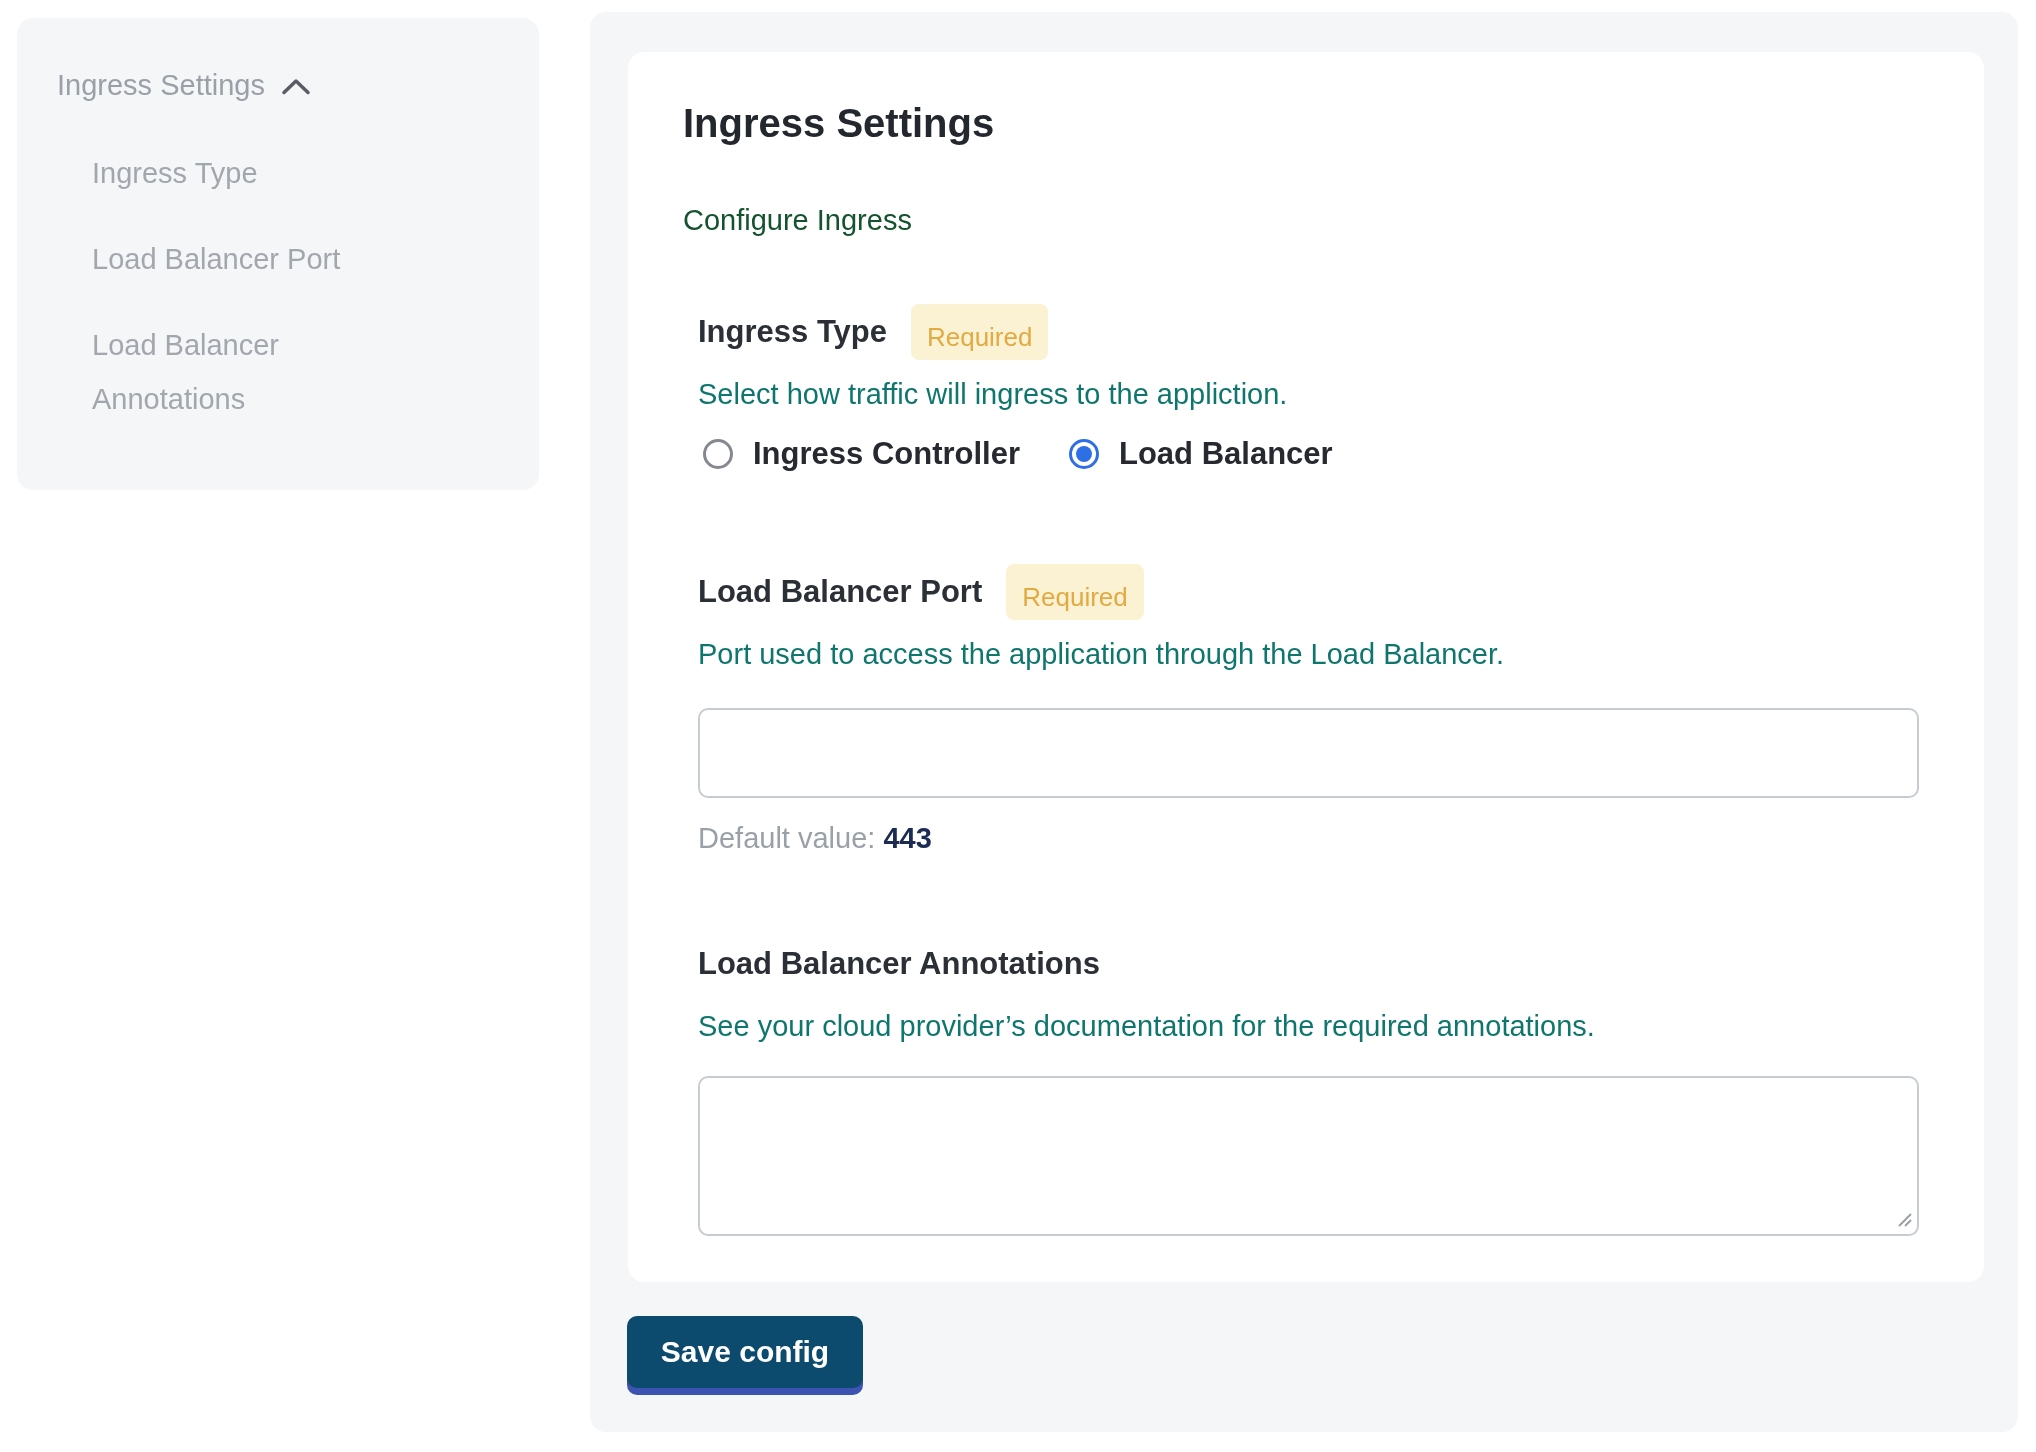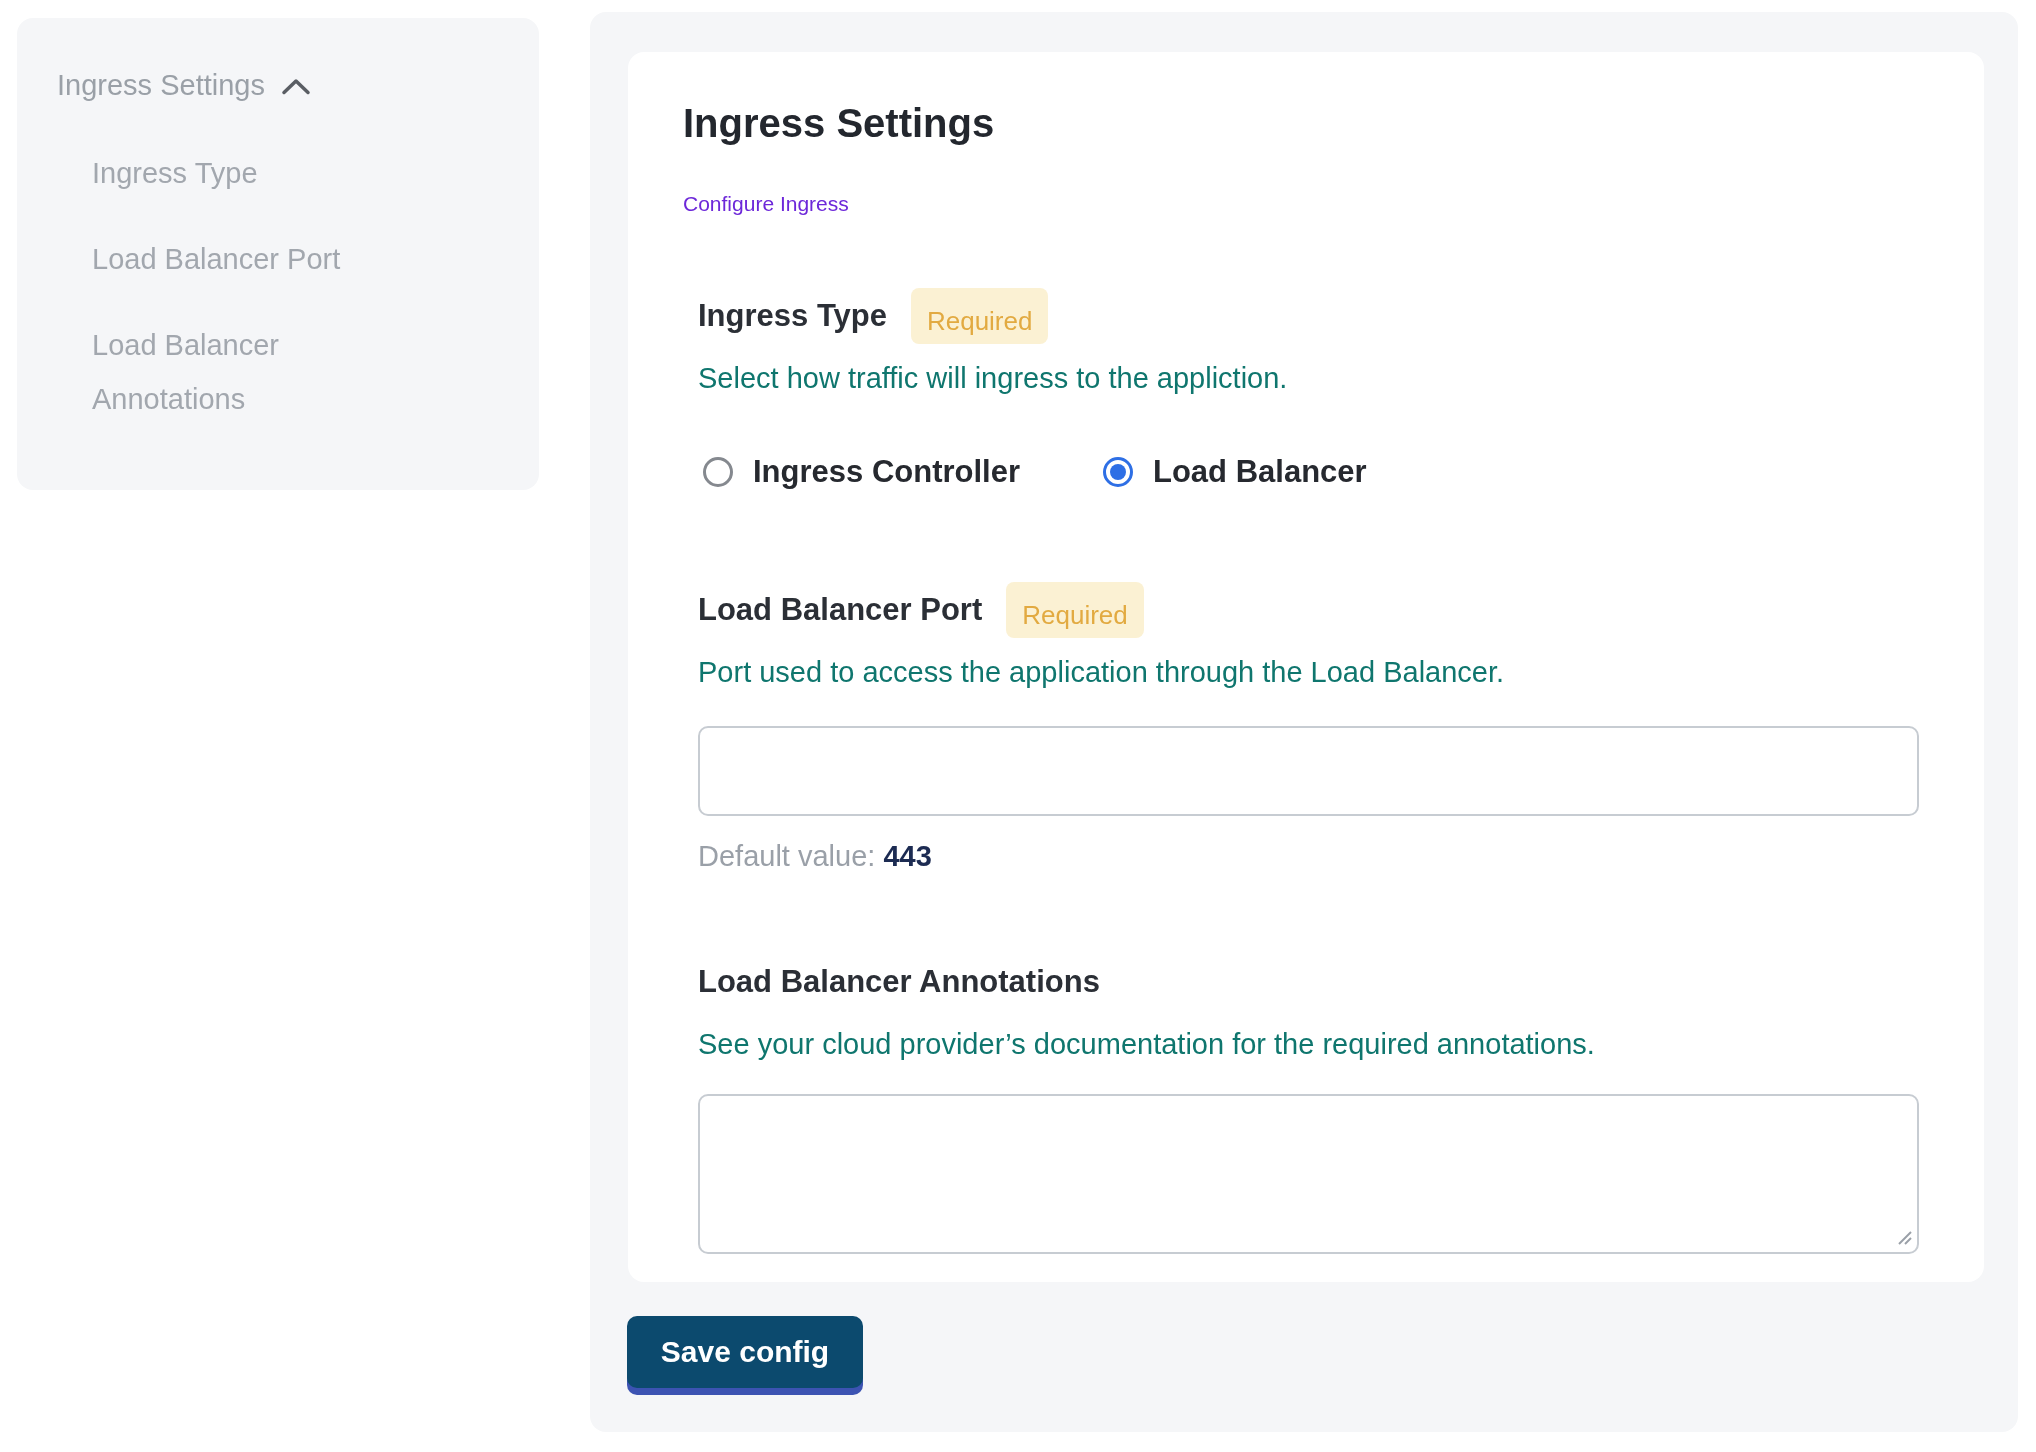--- a/index.html
+++ b/index.html
@@ -17,32 +17,32 @@
   .nav-item { font-size:29px; color:#a2a7ae; line-height:54px; margin-bottom:32px;
     max-width:340px; cursor:pointer; }
 
   
   .panel { position:absolute; left:590px; top:12px; width:1428px; height:1420px;
     background:#f5f6f8; border-radius:16px; }
   .card { position:absolute; left:38px; top:40px; width:1356px; height:1230px;
     background:#ffffff; border-radius:16px; padding:48px 65px 0 55px; }
 
   .card h1 { font-size:40px; line-height:46px; font-weight:700; color:#23272e; }
-  .subtitle { margin-top:40px; font-size:21px; line-height:36px; color:#6d28d9; }
+  .subtitle { margin-top:56px; font-size:29px; line-height:36px; color:#14532d; }
 
   .field { padding-left:15px; }
   .f1 { margin-top:72px; } .f2 { margin-top:98px; } .f3 { margin-top:86px; }
   .field-head { display:flex; align-items:center; gap:24px; height:44px; }
   .field-head h2 { font-size:31px; font-weight:700; color:#2b2f36; }
   .badge { background:#fbf1d3; color:#e2aa41; font-size:26px; line-height:26px;
     padding:20px 16px 10px; border-radius:8px; }
   .desc { margin-top:22px; font-size:29px; line-height:36px; color:#0f766e; }
 
   
-  .radio-row { margin-top:58px; display:flex; align-items:flex-start; column-gap:83px; margin-left:5px; }
+  .radio-row { margin-top:24px; display:flex; align-items:flex-start; column-gap:49px; margin-left:5px; }
   .radio-opt { display:flex; align-items:center; gap:20px; cursor:pointer; }
   .radio { width:30px; height:30px; border-radius:50%; border:3px solid #85898f;
     background:#fff; position:relative; flex:0 0 auto; }
   .radio.on { border:3.5px solid #2e6fe5; }
   .radio.on::after { content:""; position:absolute; left:50%; top:50%;
     width:16px; height:16px; border-radius:50%; background:#2e6fe5;
     transform:translate(-50%,-50%); }
   .radio-label { font-size:31px; font-weight:700; color:#26292f; }
 
   

